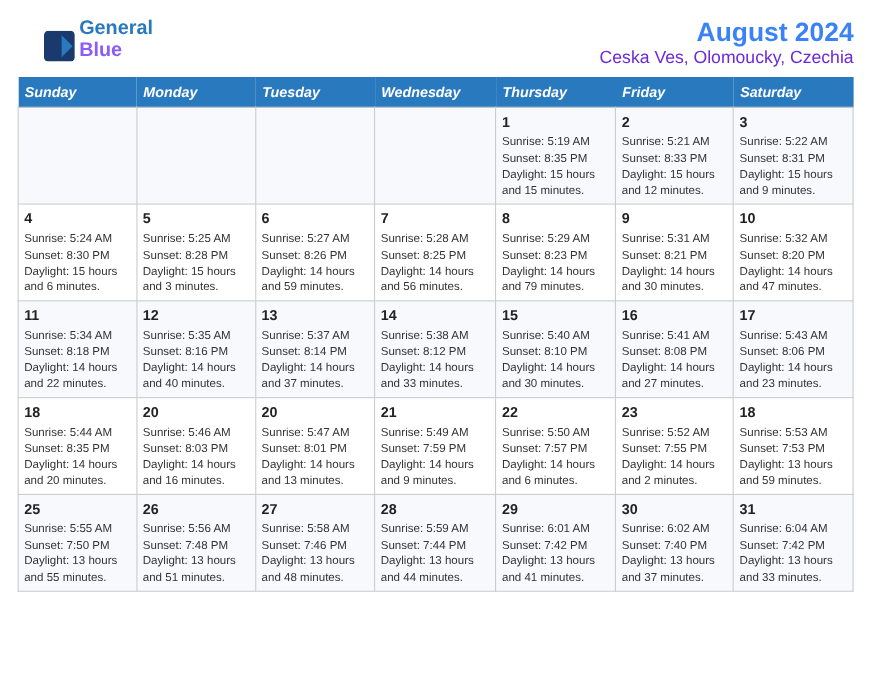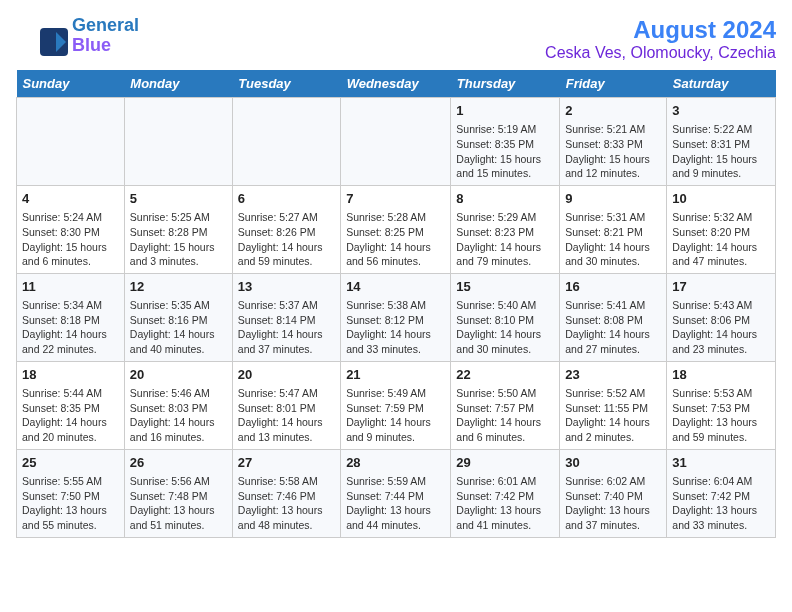--- a/index.html
+++ b/index.html
@@ -282,21 +282,21 @@
         <td>
           <div class="day-num">22</div>
           <div>Sunrise: 5:50 AM</div>
           <div>Sunset: 7:57 PM</div>
           <div>Daylight: 14 hours</div>
           <div>and 6 minutes.</div>
         </td>
         <td>
           <div class="day-num">23</div>
           <div>Sunrise: 5:52 AM</div>
-          <div>Sunset: 11:55 PM</div>
+          <div>Sunset: 7:55 PM</div>
           <div>Daylight: 14 hours</div>
           <div>and 2 minutes.</div>
         </td>
         <td>
           <div class="day-num">18</div>
           <div>Sunrise: 5:53 AM</div>
           <div>Sunset: 7:53 PM</div>
           <div>Daylight: 13 hours</div>
           <div>and 59 minutes.</div>
         </td>

